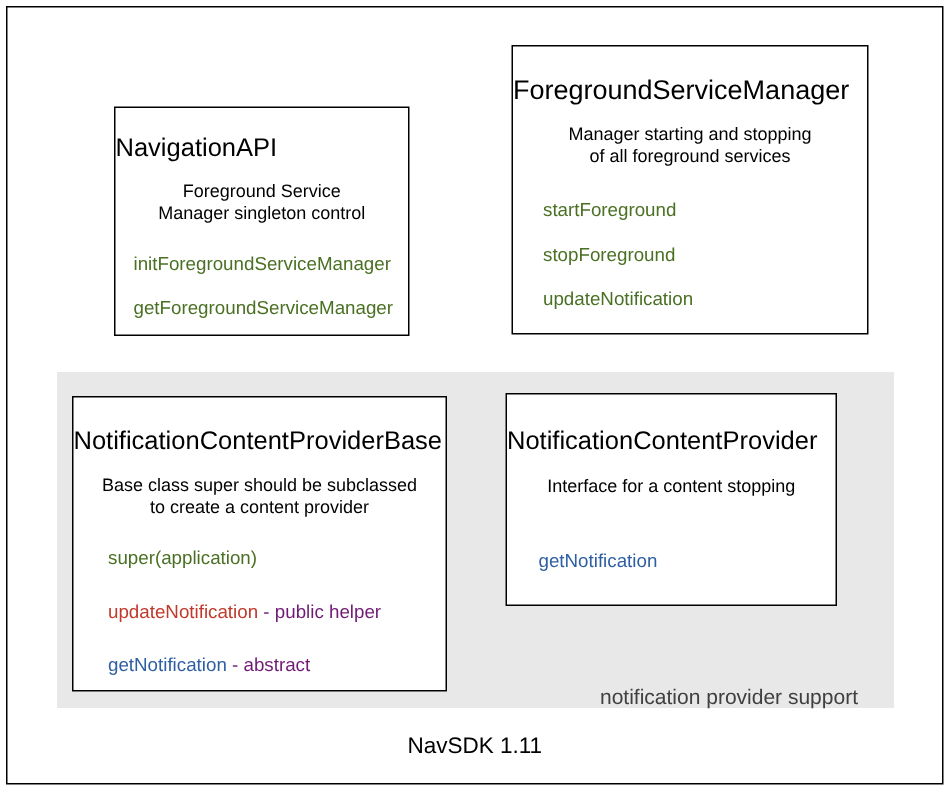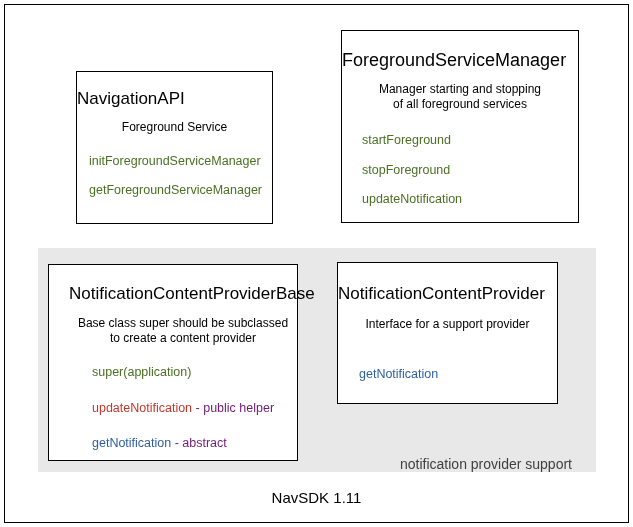--- a/index.html
+++ b/index.html
@@ -68,21 +68,20 @@
     left: 341px;
     top: 30px;
     width: 238px;
     height: 193px;
   }
   .box-provider-base {
     left: 48px;
     top: 264px;
     width: 250px;
     height: 197px;
-    padding-left: 20px;
   }
   .box-provider-interface {
     left: 337px;
     top: 262px;
     width: 221px;
     height: 142px;
   }
 
   .class-title {
     text-align: left;
@@ -159,20 +158,21 @@
   <div class="outer-frame"></div>
 
   <div class="group-panel">
     <span class="group-panel-label">notification provider support</span>
   </div>
 
   <div class="class-box box-navigation-api">
     <div class="class-title">NavigationAPI</div>
     <div class="class-desc">
       <div>Foreground Service</div>
+      <div>Manager singleton control</div>
     </div>
     <ul class="member-list">
       <li class="member-item">
         <span class="member-name green">initForegroundServiceManager</span>
       </li>
       <li class="member-item">
         <span class="member-name green">getForegroundServiceManager</span>
       </li>
     </ul>
   </div>
@@ -211,21 +211,21 @@
       </li>
       <li class="member-item">
         <span class="member-name blue">getNotification</span><span class="member-note"> - abstract</span>
       </li>
     </ul>
   </div>
 
   <div class="class-box box-provider-interface">
     <div class="class-title">NotificationContentProvider</div>
     <div class="class-desc">
-      <div>Interface for a support provider</div>
+      <div>Interface for a content stopping</div>
     </div>
     <ul class="member-list">
       <li class="member-item">
         <span class="member-name blue">getNotification</span>
       </li>
     </ul>
   </div>
 
   <div class="version-caption">NavSDK 1.11</div>
 </div>

